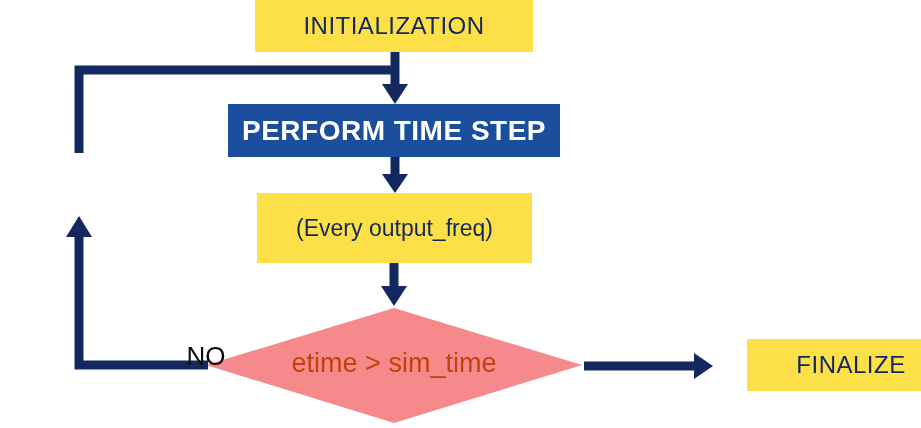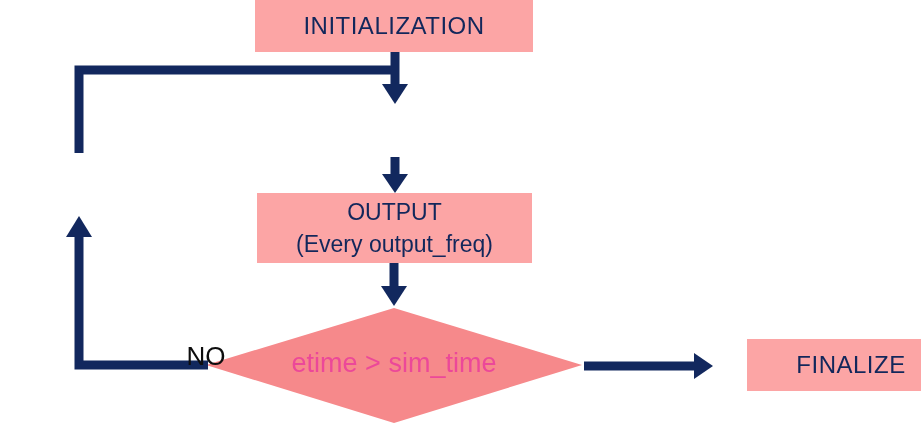--- a/index.html
+++ b/index.html
@@ -28,33 +28,33 @@
   .box {
     position: absolute;
     display: flex;
     flex-direction: column;
     align-items: center;
     justify-content: center;
     text-align: center;
     box-sizing: border-box;
     color: #12275B;
   }
-  .light { background: #fca5a5; text-align: right; }
+  .light { background: #fde047; text-align: right; }
   .dark  { background: #1B4E9C; }
   .node-init      { left: 255px; top: 0;     width: 278px; height: 52px; font-size: 24px; letter-spacing: 0.5px; }
   .node-perform   { left: 228px; top: 104px; width: 332px; height: 53px; font-size: 28px; font-weight: bold; color: #ffffff; letter-spacing: 0.5px; }
   .node-output    { left: 257px; top: 193px; width: 275px; height: 70px; font-size: 23px; line-height: 1.4; }
   .node-increment { left: 0;     top: 153px; width: 159px; height: 62px; font-size: 30px; font-weight: bold; }
   .node-finalize  { left: 747px; top: 339px; width: 208px; height: 52px; font-size: 24px; letter-spacing: 0.5px; }
   .decision-label {
     position: absolute;
     left: 244px; top: 344px;
     width: 300px; height: 38px;
     display: flex; align-items: center; justify-content: center;
-    font-size: 27px; color: #ec4899; text-align: right;
+    font-size: 27px; color: #c2410c; text-align: right;
   }
   .branch-label {
     position: absolute;
     font-size: 26px;
     color: #0d0d0d;
     width: 70px;
     text-align: center;
     margin-top: 16px;
   }
   .label-no  { left: 171px; top: 325px; }
@@ -84,23 +84,25 @@
     <polygon class="head" points="66,237 92,237 79,216"></polygon>
 
     <line class="edge" x1="584" y1="366" x2="696" y2="366"></line>
     <polygon class="head" points="694,353 694,379 713,366"></polygon>
   </svg>
 
   <div class="box light node-init">
     <span>INITIALIZATION</span>
   </div>
 
+  <div class="box dark node-perform">
+    <span>PERFORM TIME STEP</span>
+  </div>
 
   <div class="box light node-output">
-    <span>OUTPUT</span>
     <span>(Every output_freq)</span>
   </div>
 
 
   <div class="box light node-finalize">
     <span>FINALIZE</span>
   </div>
 
   <div class="decision-label">etime &gt; sim_time</div>
 

